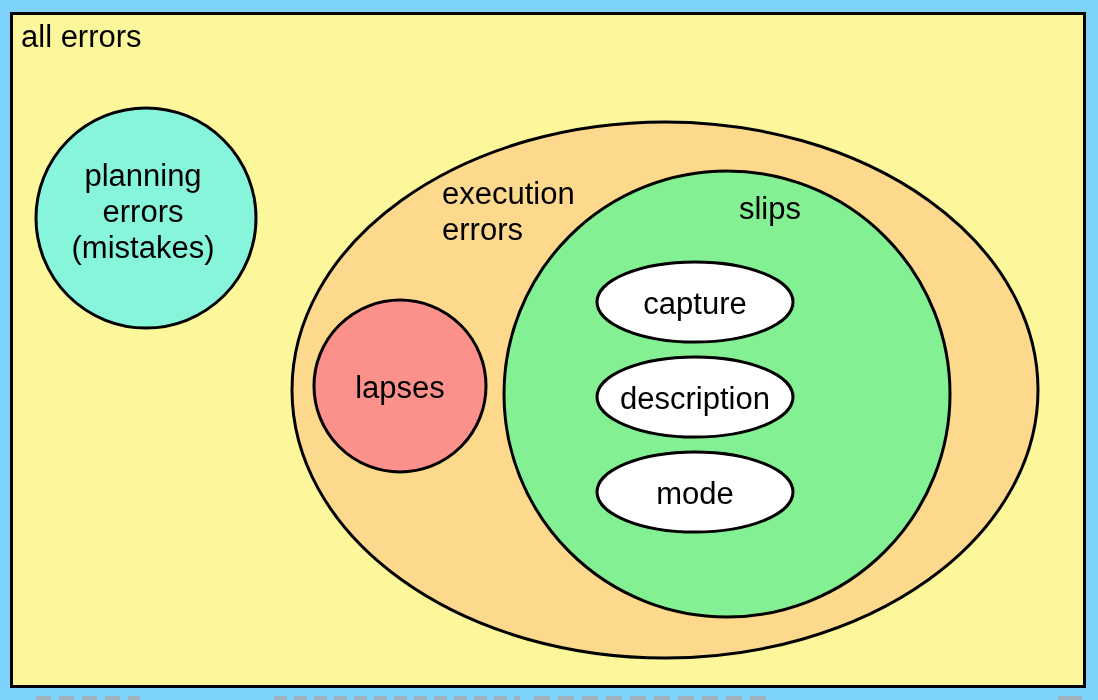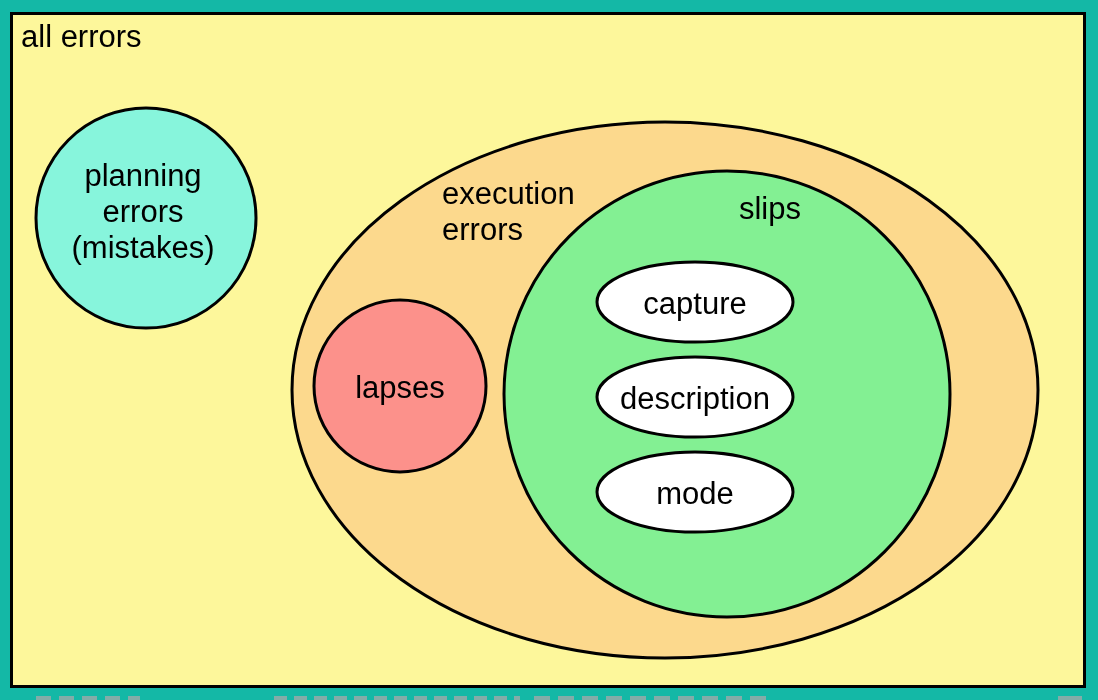--- a/index.html
+++ b/index.html
@@ -4,21 +4,21 @@
 <style>
   html, body {
     margin: 0;
     padding: 0;
     background: #ffffff;
   }
   .stage {
     position: relative;
     width: 1098px;
     height: 700px;
-    background: #14b8a6;
+    background: #7dd3fc;
     overflow: hidden;
     font-family: "Liberation Sans", sans-serif;
     text-align: center;
   }
   svg { display: block; }
   .shape {
     stroke: #000000;
     stroke-width: 3;
   }
   .lbl {

